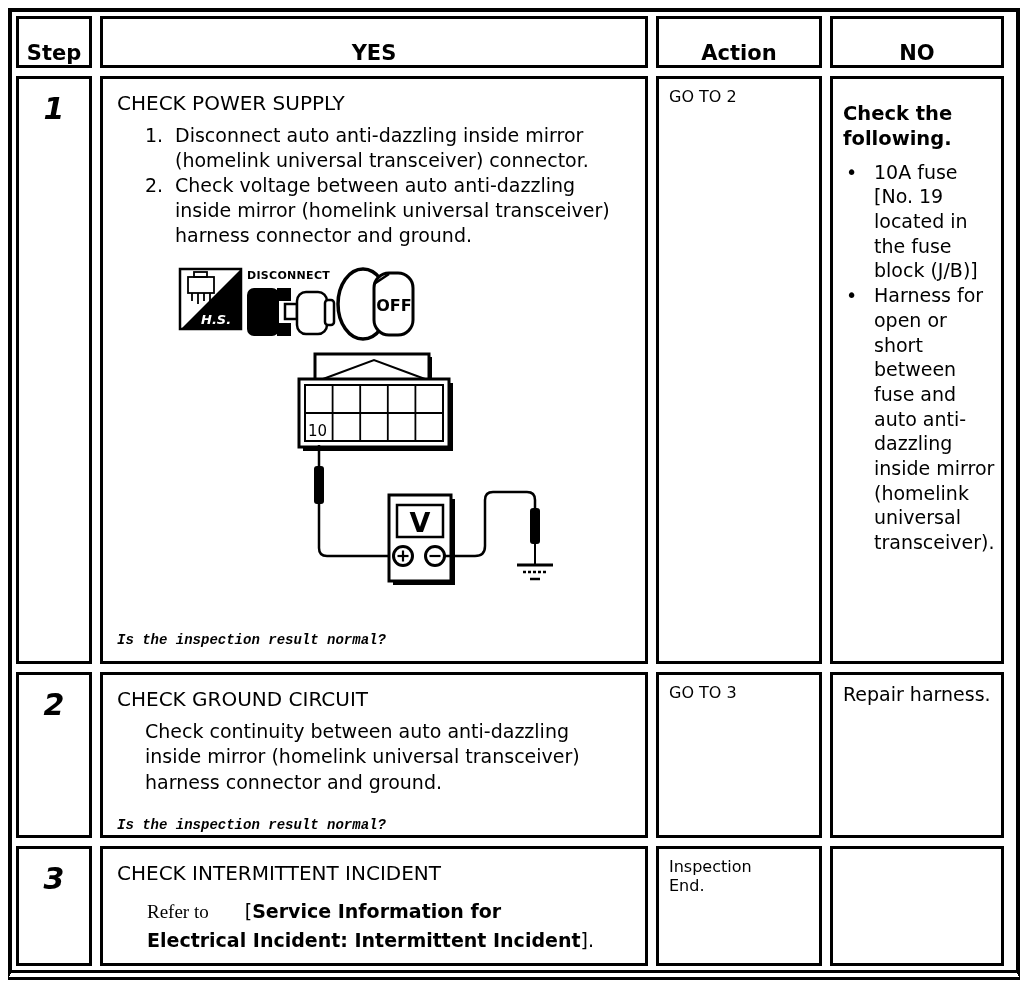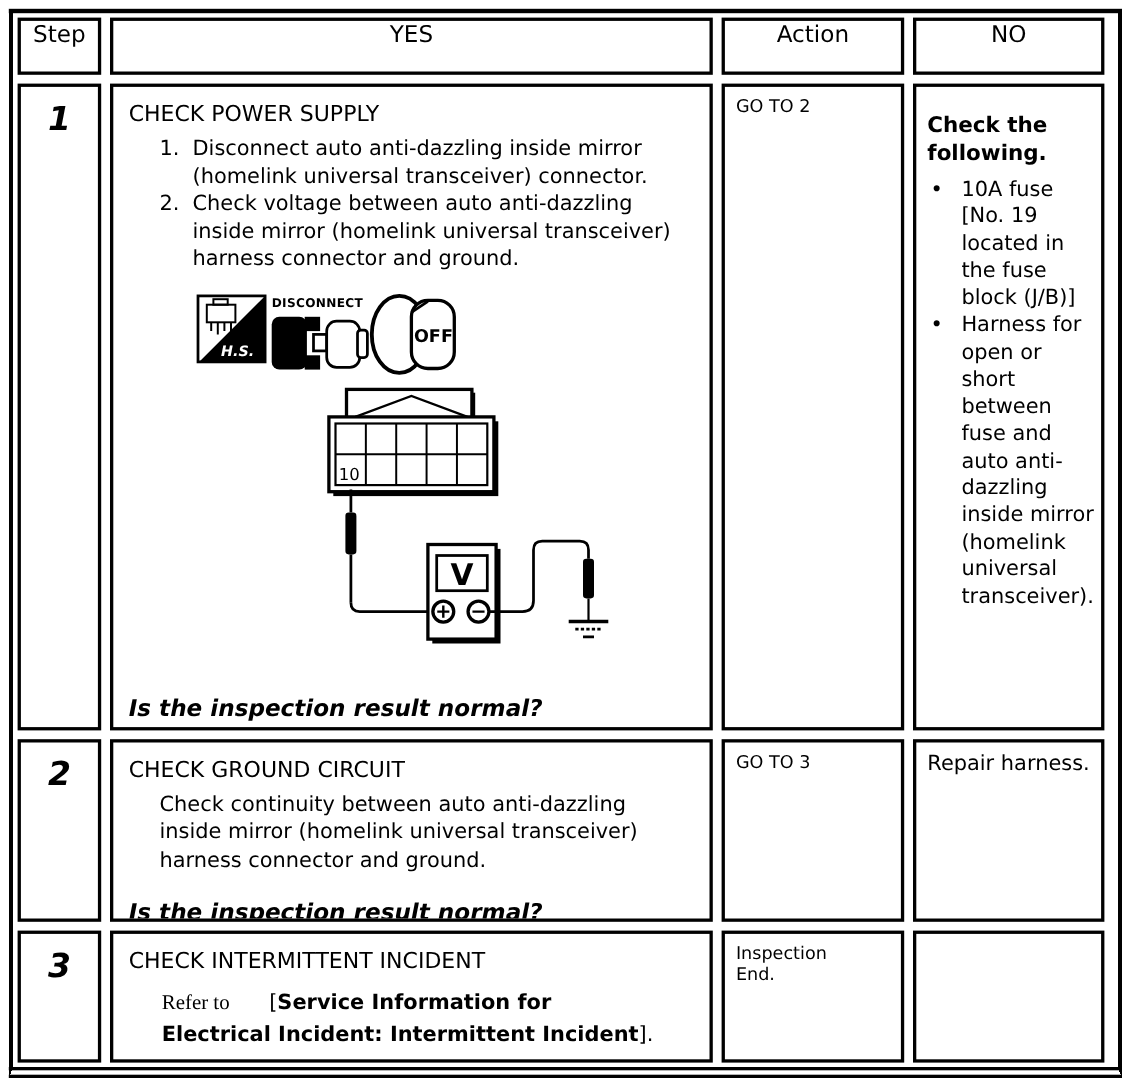--- a/index.html
+++ b/index.html
@@ -17,35 +17,35 @@
     gap:8px;
     background:#fff;
   }
   .cell {
     border:3px solid #000;
     box-sizing:border-box;
     background:#fff;
     overflow:hidden;
   }
   .hdr {
-    display:flex; align-items:flex-start; justify-content:center;
-    font-size:21px; font-weight:normal;
+    display:flex; align-items:flex-end; justify-content:center;
+    font-size:21px; font-weight:bold;
   }
   .step-cell {
     font-size:30px; font-weight:bold; font-style:italic;
     text-align:center; padding-top:12px;
   }
   .action-cell { padding:10px 12px; }
   .action-title { font-weight:normal; font-size:20px; margin:2px 0 8px 2px; }
   .num-list { margin-left:30px; max-width:474px; }
   .num-item { display:flex; font-size:19px; line-height:1.32; }
   .num-marker { flex:none; width:30px; }
   .num-text { flex:1; }
   .para { margin-left:30px; max-width:470px; font-size:19px; line-height:1.34; }
-  .question { font-weight:bold; font-style:italic; font-size:21px; margin-left:2px; }
+  .question { font-weight:bold; font-style:italic; font-size:14px; margin-left:2px;font-family:Liberation Mono, monospace; }
   .q1 { margin-top:34px; }
   .q2 { margin-top:22px; }
   .figure-wrap { margin:14px 0 0 62px; }
   .yes-cell { padding:8px 10px; font-size:16px; white-space:pre-line; }
   .no-cell { padding:8px 10px; font-size:19px; }
   .no-title { font-weight:bold; font-size:19.5px; margin:14px 0 8px 0; line-height:1.3; }
   .bullet-item { display:flex; line-height:1.3; }
   .bullet-marker { flex:none; width:28px; padding-left:3px; }
   .bullet-text { flex:1; }
   .refer { margin:12px 0 0 32px; font-size:19px; line-height:1.55; max-width:490px; }

